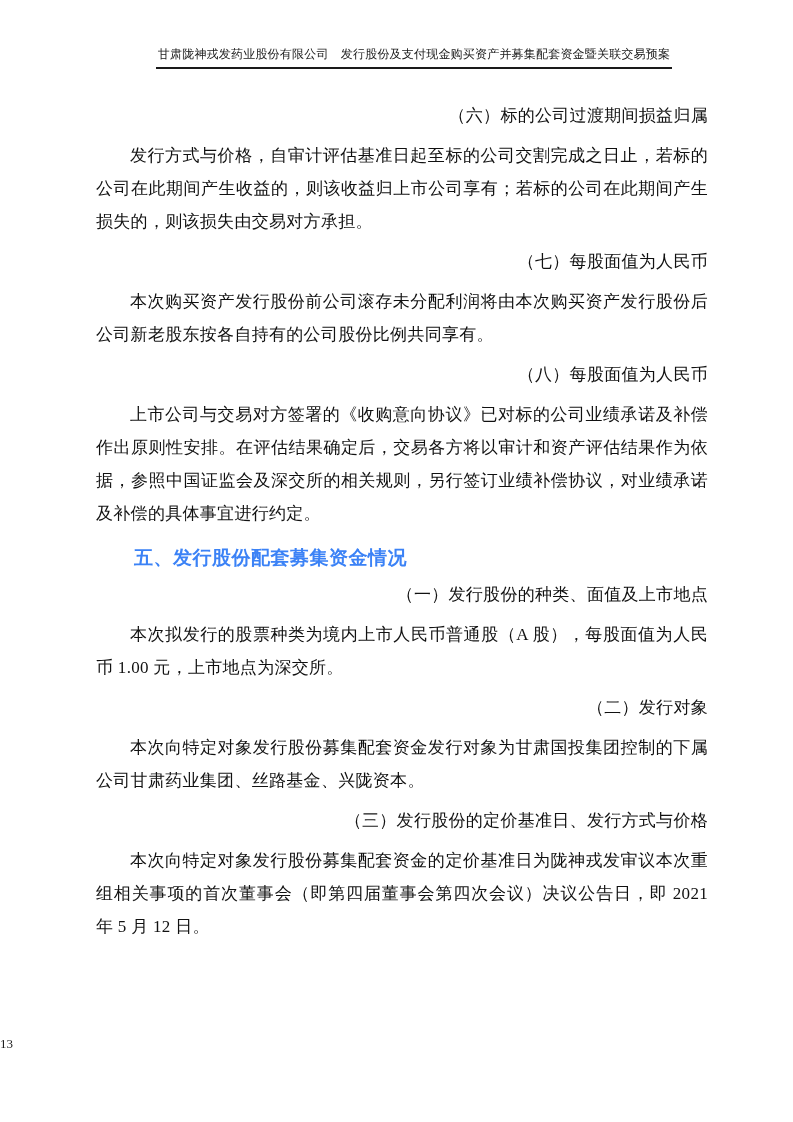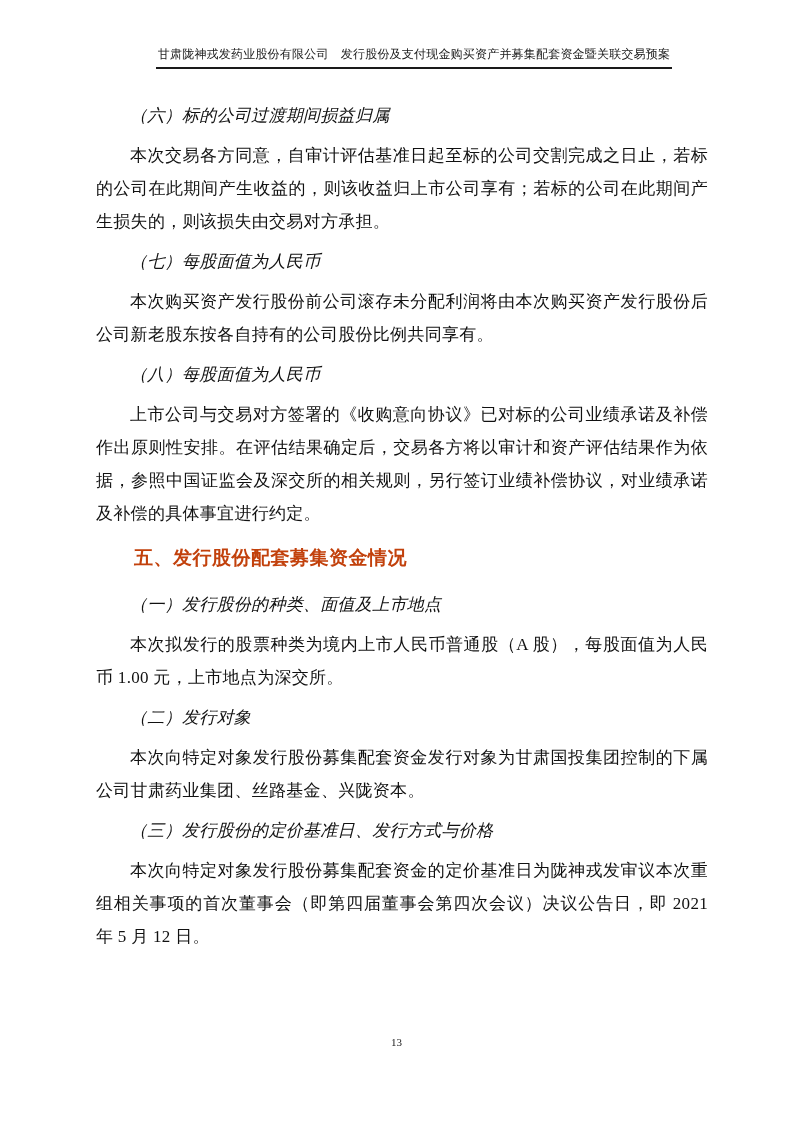--- a/index.html
+++ b/index.html
@@ -38,58 +38,57 @@
     line-height: 33px;
     text-indent: 2em;
     text-align: justify;
     margin: 7px 0 0 0;
     letter-spacing: 0.3px;
   }
   .block.first {
     margin-top: 30px;
   }
   .subheading {
-    text-align: left;
-    font-style: italic;
+    text-align: right;
   }
   .heading-main {
     font-family: "Liberation Sans", "DejaVu Sans", sans-serif;
     font-weight: 700;
     font-size: 19px;
     line-height: 40px;
     text-indent: 2em;
     margin: 8px 0 0 0;
     letter-spacing: 0.5px;
-    color: #c2410c;
+    color: #3b82f6;
   }
   .after-main {
-    margin-top: 10px;
+    margin-top: 0;
   }
   .page-number {
     position: absolute;
     left: 0;
     right: 0;
     top: 1036px;
-    text-align: center;
-    font-size: 11px;
+    text-align: left;
+    font-size: 13px;
     color: #1a1a1a;
   }
 </style>
 </head>
 <body>
 
 <div class="page">
 
   <div class="doc-header">
     <span class="header-text">甘肃陇神戎发药业股份有限公司　发行股份及支付现金购买资产并募集配套资金暨关联交易预案</span>
   </div>
 
   <div class="block subheading first">（六）标的公司过渡期间损益归属</div>
 
-  <div class="block paragraph">本次交易各方同意，自审计评估基准日起至标的公司交割完成之日止，若标的公司在此期间产生收益的，则该收益归上市公司享有；若标的公司在此期间产生损失的，则该损失由交易对方承担。</div>
+  <div class="block paragraph">发行方式与价格，自审计评估基准日起至标的公司交割完成之日止，若标的公司在此期间产生收益的，则该收益归上市公司享有；若标的公司在此期间产生损失的，则该损失由交易对方承担。</div>
 
   <div class="block subheading">（七）每股面值为人民币</div>
 
   <div class="block paragraph">本次购买资产发行股份前公司滚存未分配利润将由本次购买资产发行股份后公司新老股东按各自持有的公司股份比例共同享有。</div>
 
   <div class="block subheading">（八）每股面值为人民币</div>
 
   <div class="block paragraph">上市公司与交易对方签署的《收购意向协议》已对标的公司业绩承诺及补偿作出原则性安排。在评估结果确定后，交易各方将以审计和资产评估结果作为依据，参照中国证监会及深交所的相关规则，另行签订业绩补偿协议，对业绩承诺及补偿的具体事宜进行约定。</div>
 
   <div class="heading-main">五、发行股份配套募集资金情况</div>

